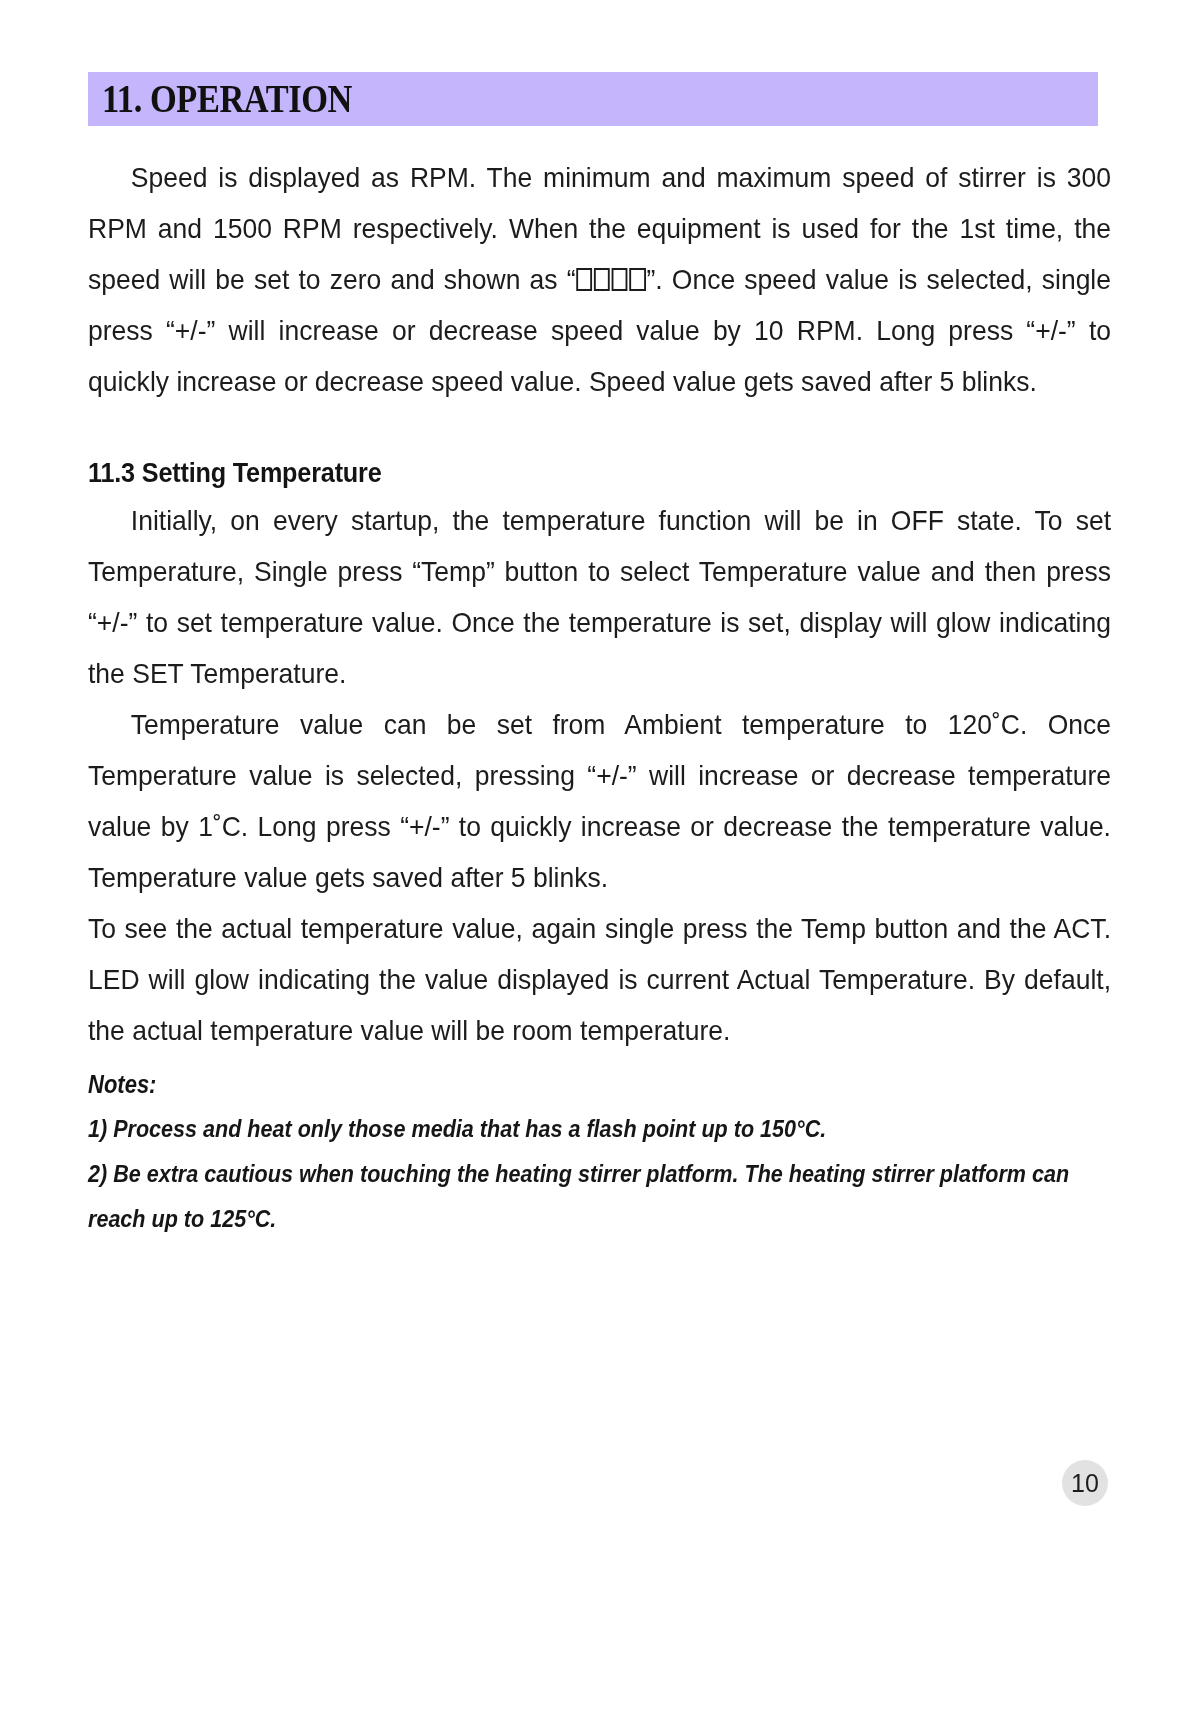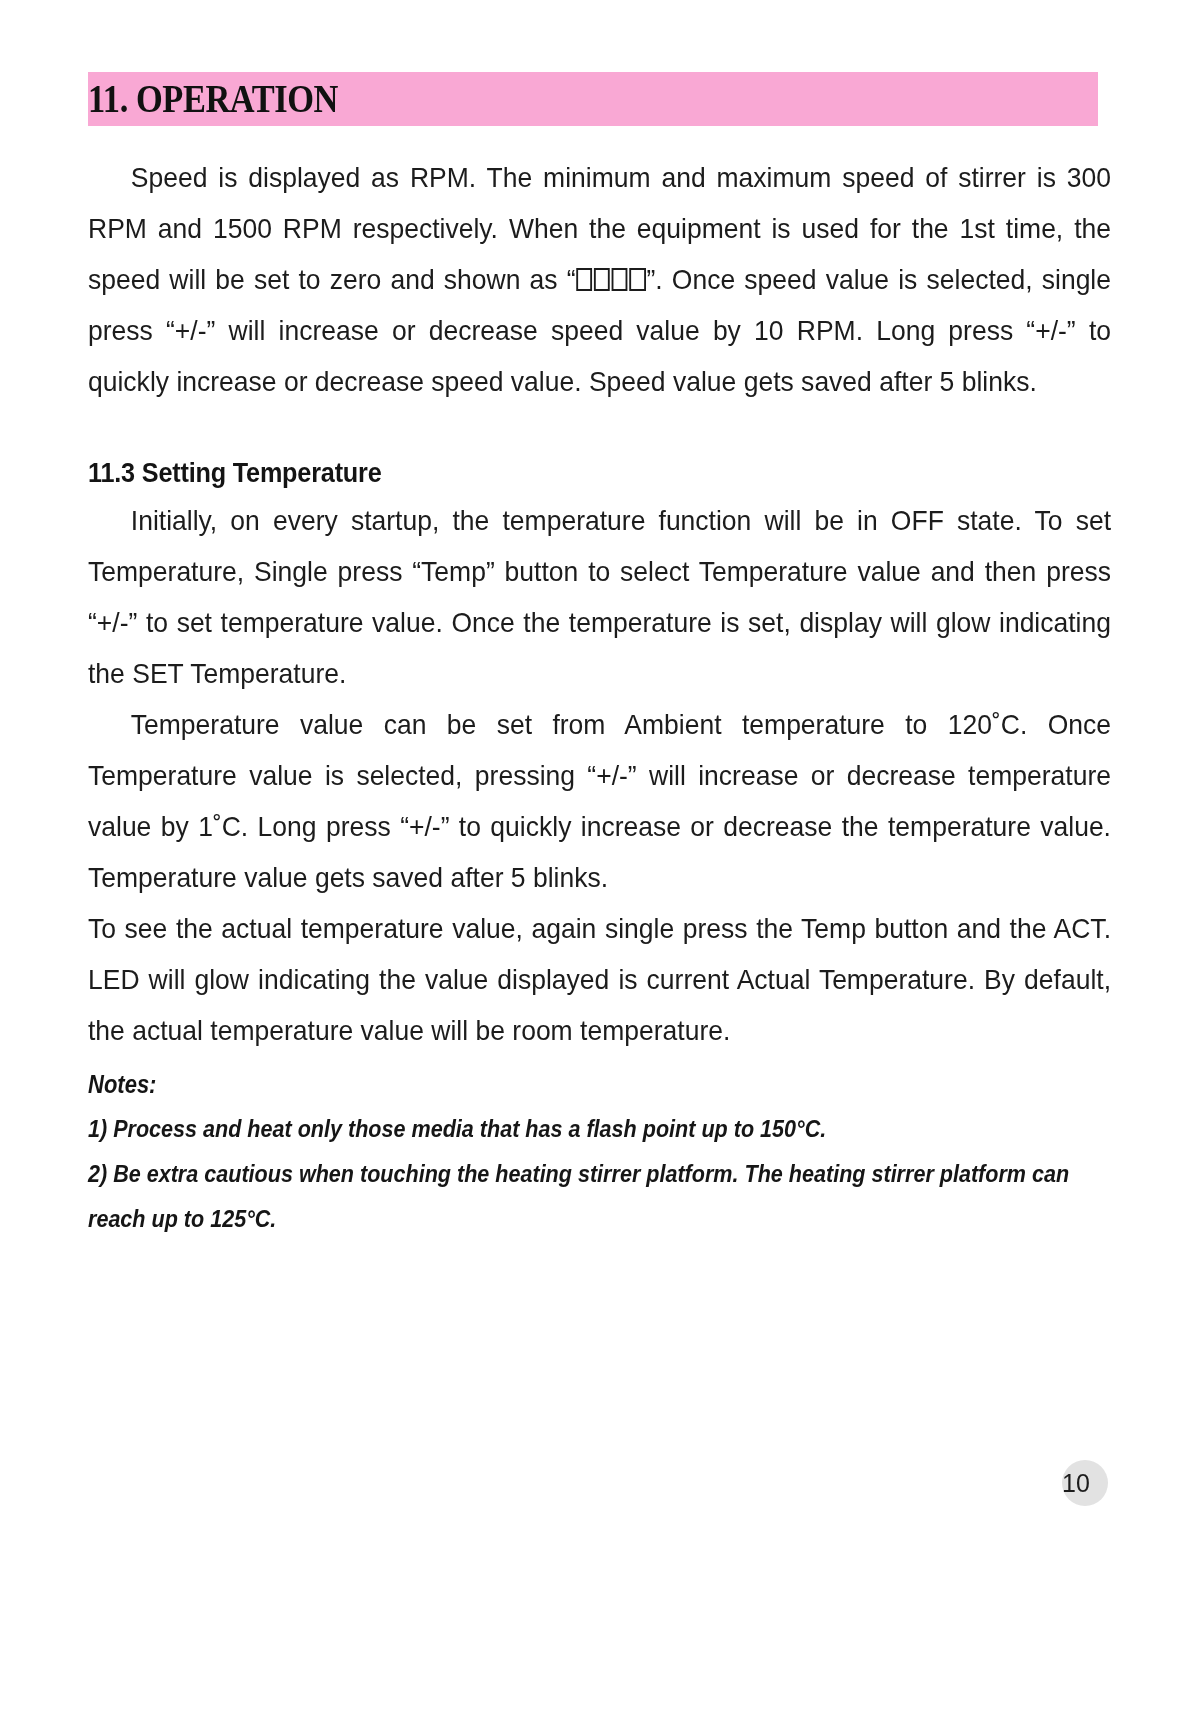--- a/index.html
+++ b/index.html
@@ -18,25 +18,26 @@
   }
   .content {
     position: absolute;
     left: 88px;
     top: 72px;
     width: 1024px;
   }
 
   
   .section-band {
-    background: #f9a8d4;
+    background: #c4b5fd;
     width: 1010px;
     height: 54px;
     display: flex;
     align-items: center;
+    padding-left: 14px;
     box-sizing: border-box;
     margin-bottom: 26px;
   }
   .section-band .section-title {
     font-family: "Liberation Serif", serif;
     font-weight: bold;
     font-size: 40px;
     line-height: 1;
     color: #111111;
     letter-spacing: -0.5px;
@@ -116,21 +117,21 @@
   .page-number {
     position: absolute;
     right: 92px;
     bottom: 208px;
     width: 46px;
     height: 46px;
     border-radius: 50%;
     background: #e2e2e2;
     display: flex;
     align-items: center;
-    justify-content: flex-start;
+    justify-content: center;
     font-size: 25px;
     color: #1c1c1c;
     font-family: "Liberation Sans", sans-serif;
   }
 </style>
 </head>
 <body>
 
 <div class="page">
 

